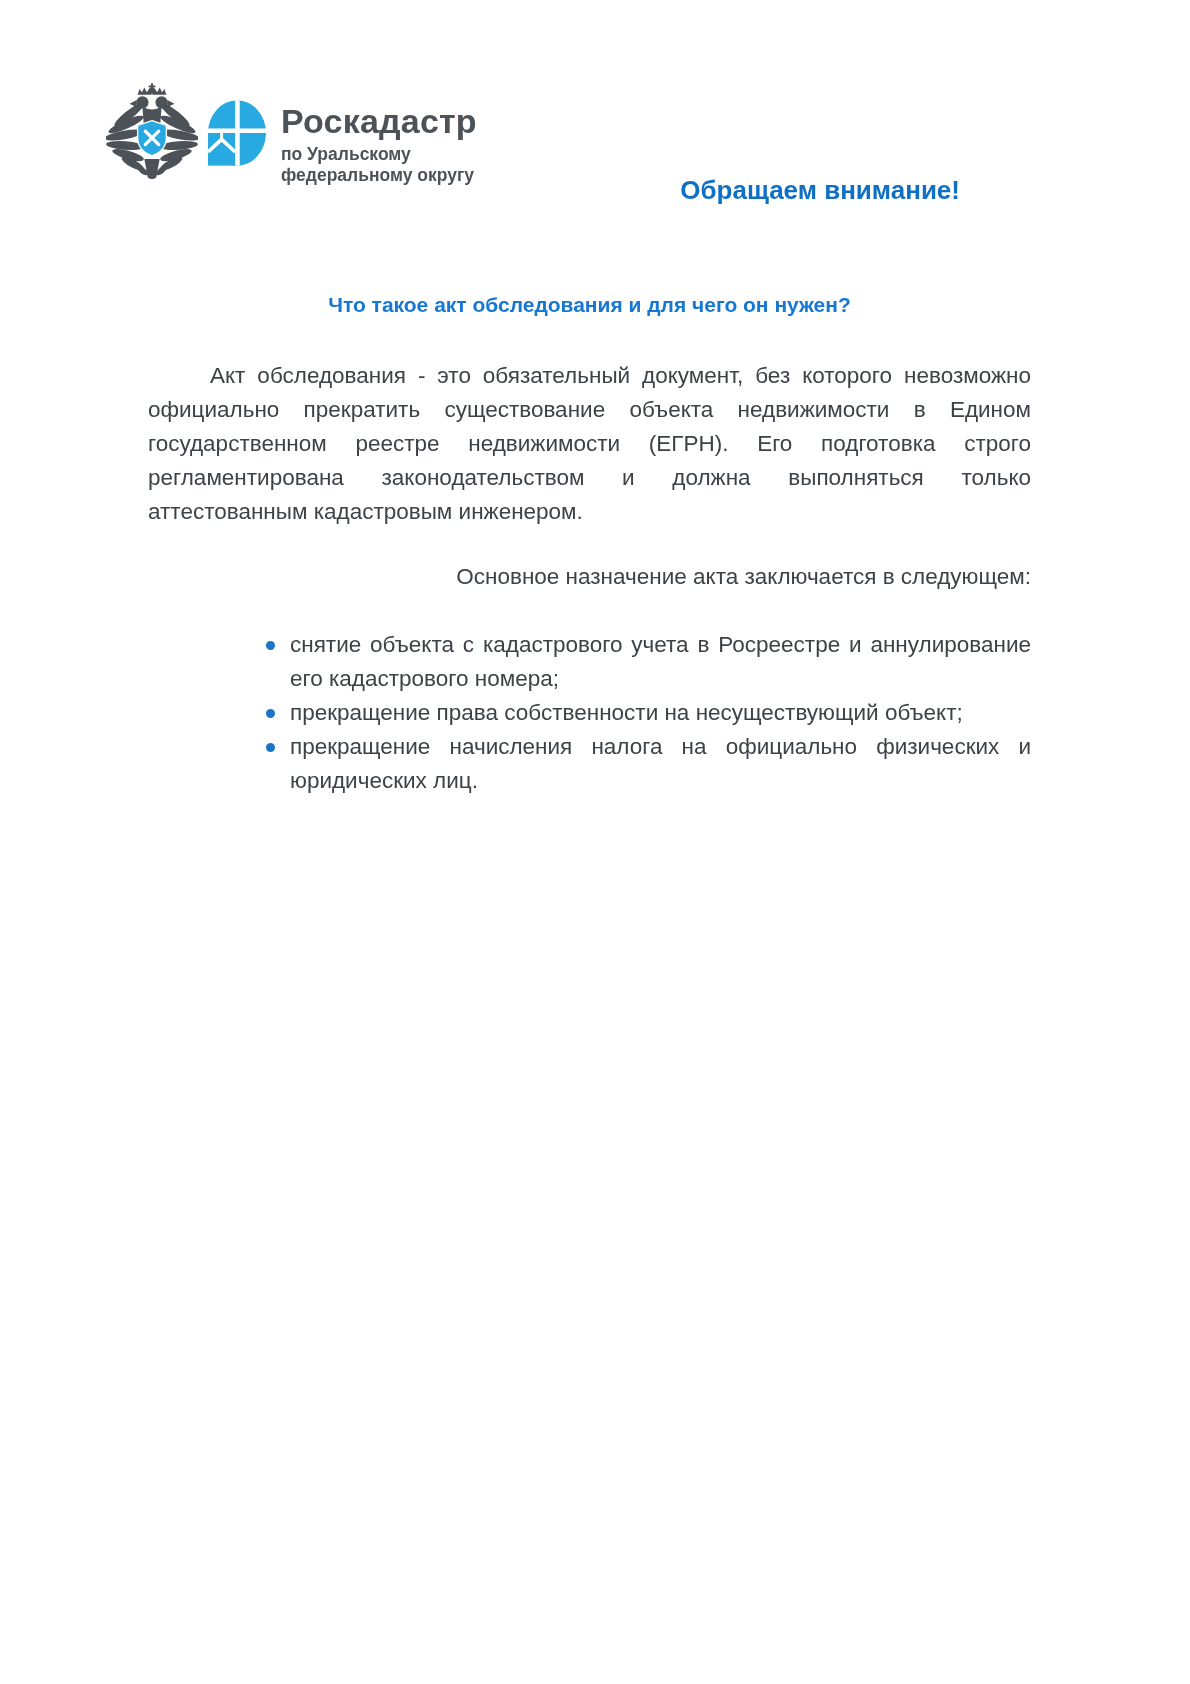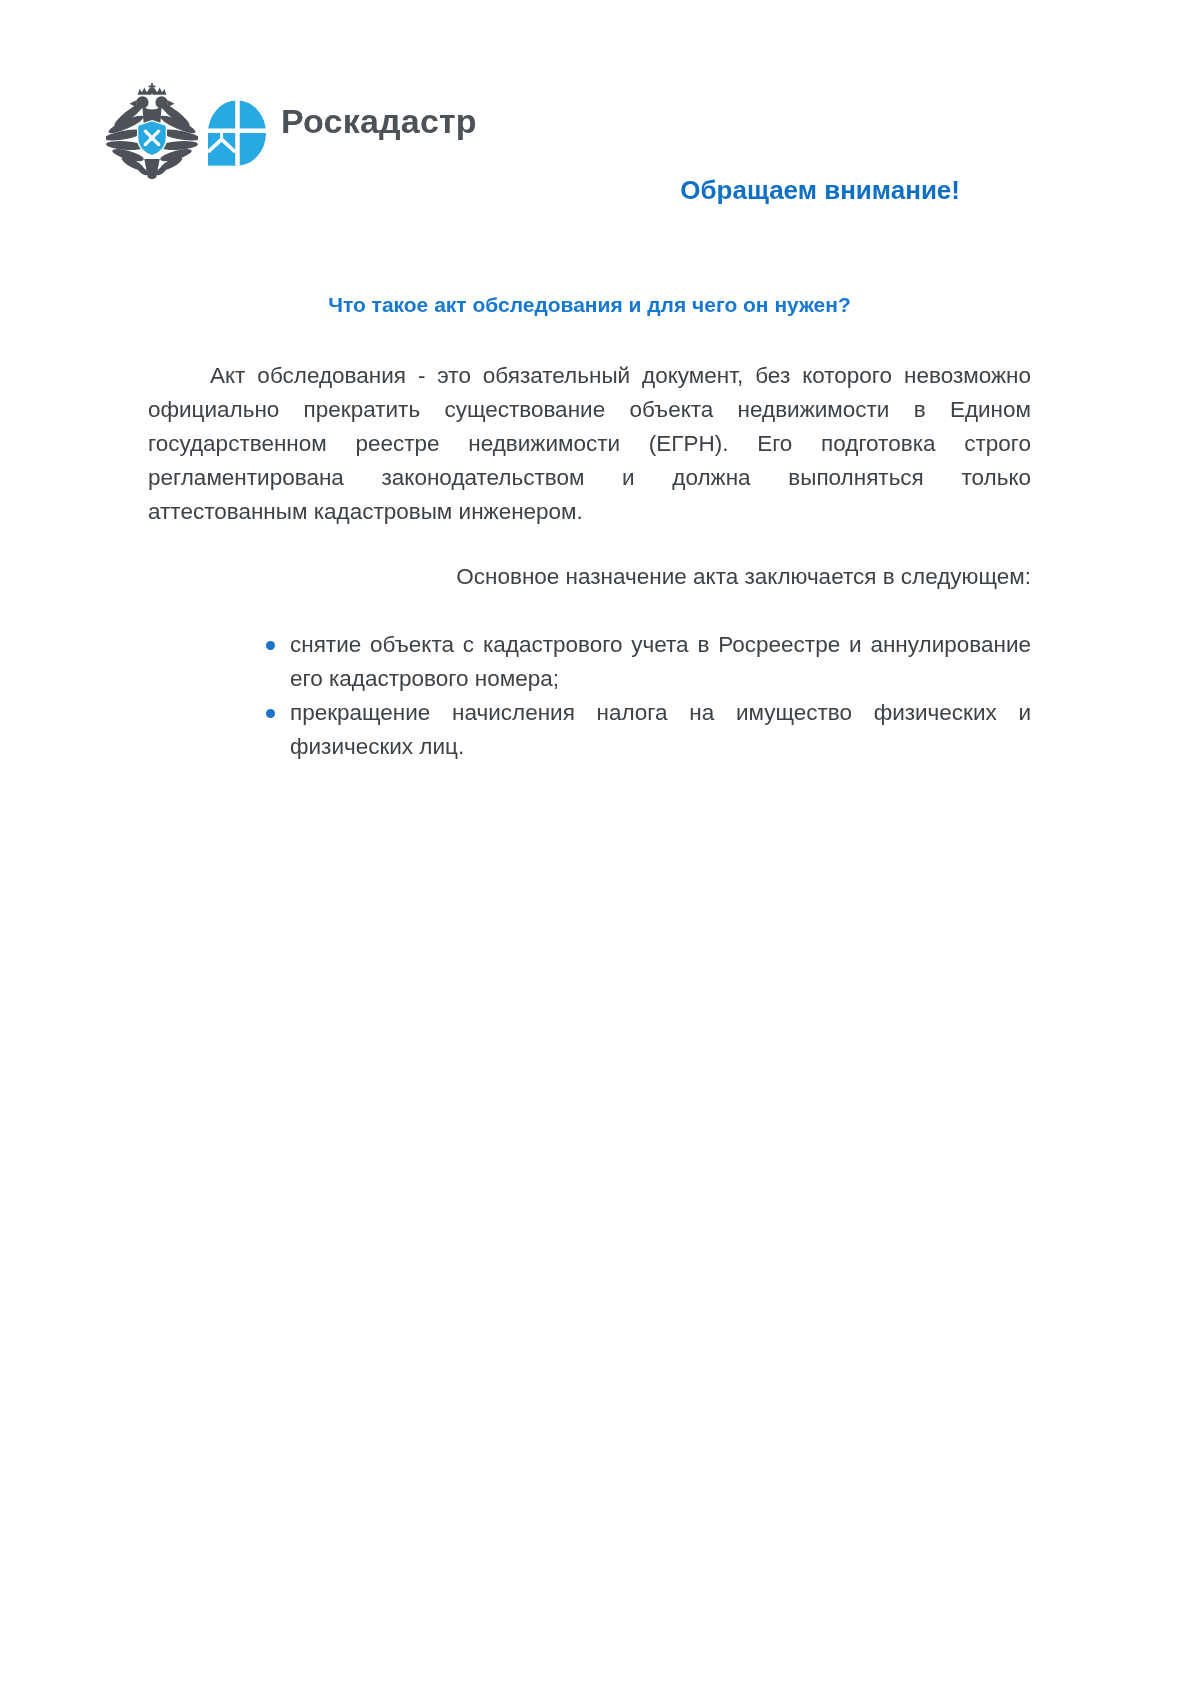--- a/index.html
+++ b/index.html
@@ -159,37 +159,42 @@
     <ellipse cx="32" cy="36" rx="32" ry="36" fill="#29a9e1"></ellipse>
     <rect x="0" y="36" width="31" height="36" fill="#29a9e1"></rect>
     <rect x="30" y="0" width="5" height="72" fill="#ffffff"></rect>
     <rect x="0" y="31" width="64" height="5" fill="#ffffff"></rect>
     <path d="M0,57 L15,43 L30,57" stroke="#ffffff" stroke-width="4" fill="none"></path>
     <rect x="13.4" y="33" width="3.2" height="10" fill="#ffffff"></rect>
   </svg>
 
   <div class="rk-text">
     <div class="rk-brand">Роскадастр</div>
+    <div class="rk-subtitle">по Уральскому федеральному округу</div>
   </div>
 
   <div class="attention-note">Обращаем внимание!</div>
 
   <div class="doc-body">
     <h1 class="article-title">Что такое акт обследования и для чего он нужен?</h1>
 
     <p class="body-par">Акт обследования - это обязательный документ, без которого невозможно официально прекратить существование объекта недвижимости в Едином государственном реестре недвижимости (ЕГРН). Его подготовка строго регламентирована законодательством и должна выполняться только аттестованным кадастровым инженером.</p>
 
 
     <p class="list-intro">Основное назначение акта заключается в следующем:</p>
 
     <ul class="bullet-list">
       <li>
         <span class="bullet-dot"></span>
         <span>снятие объекта с кадастрового учета в Росреестре и аннулирование его кадастрового номера;</span>
       </li>
       <li>
         <span class="bullet-dot"></span>
-        <span>прекращение начисления налога на имущество физических и физических лиц.</span>
+        <span>прекращение права собственности на несуществующий объект;</span>
+      </li>
+      <li>
+        <span class="bullet-dot"></span>
+        <span>прекращение начисления налога на официально физических и юридических лиц.</span>
       </li>
     </ul>
   </div>
 
 </div>
 
 </body></html>

